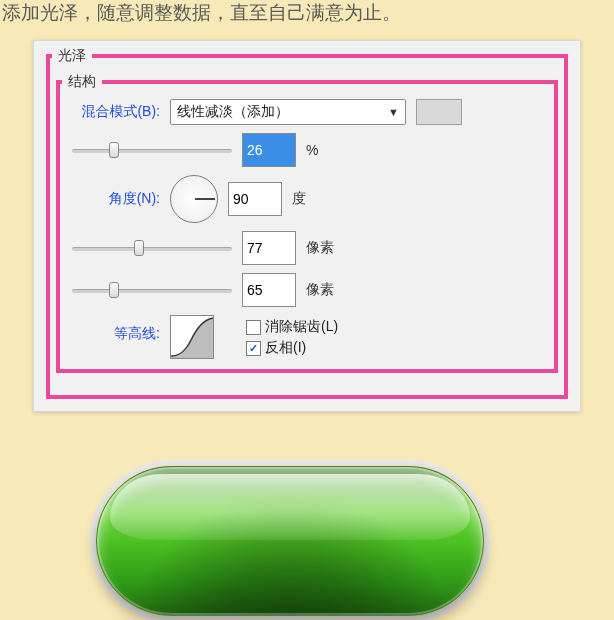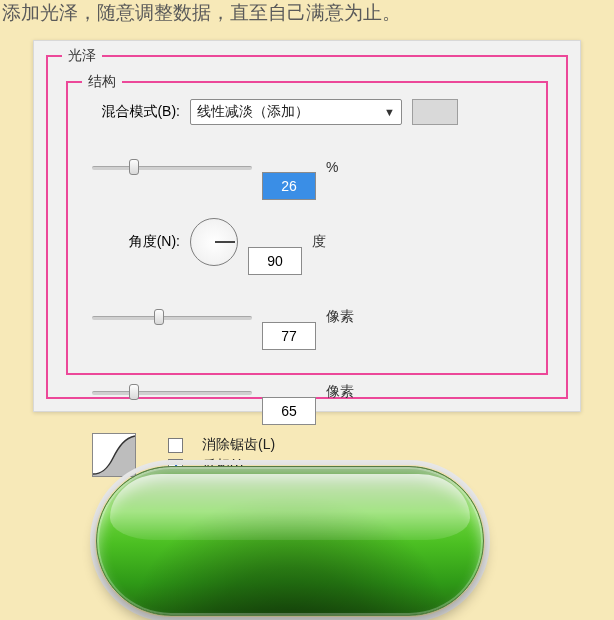--- a/index.html
+++ b/index.html
@@ -18,37 +18,37 @@
   }
   .panel-wrap{
     position:absolute;top:40px;left:33px;
     width:548px;height:372px;
     background:#f1f1f1;
     border:1px solid #d8d8d8;
     box-shadow:0 1px 4px rgba(0,0,0,.15);
     box-sizing:border-box;
   }
   fieldset{
-    border:2px solid #ec4899;
-    margin:0;padding:0 14px 10px;
+    border:4px solid #ec4899;
+    margin:0;padding:0 2px 10px;
     background:transparent;
   }
   fieldset>legend{padding:0 6px;color:#333;background:#f1f1f1;font-size:14px}
   .fs-outer{position:absolute;top:6px;left:12px;right:12px;bottom:12px}
   .fs-inner{margin:8px 4px 4px;height:calc(100% - 20px);box-sizing:border-box;}
   .row{
     display:flex;align-items:center;gap:10px;margin:8px 0;
     padding-left:10px;
   }
   .lbl{
-    width:88px;text-align:right;color:#000000;white-space:nowrap;
+    width:88px;text-align:right;color:#1d4ed8;white-space:nowrap;
   }
   .combo{
     display:flex;align-items:center;
-    height:26px;width:212px;
+    height:26px;width:236px;
     background:#fff;border:1px solid #8b8b8b;border-radius:2px;
     padding:0 6px;justify-content:space-between;
     box-sizing:border-box;
   }
   .chev{font-size:11px;color:#333}
   .swatch{
     width:44px;height:24px;background:#d9d9d9;border:1px solid #9e9e9e;
   }
   .slider{
     position:relative;width:160px;height:18px;
@@ -57,40 +57,40 @@
     position:absolute;top:8px;left:0;right:0;height:3px;
     background:#d0d0d0;border-top:1px solid #a7a7a7;border-radius:3px;
   }
   .slider .thumb{
     position:absolute;top:1px;width:10px;height:16px;
     background:linear-gradient(#fdfdfd,#d9d9d9);
     border:1px solid #888;border-radius:3px;
     box-sizing:border-box;transform:translateX(-5px);
   }
   .numfield{
-    width:54px;height:28px;border:1px solid #8b8b8b;background:#fff;
-    font:inherit;font-size:14px;text-align:center;padding:0 4px;box-sizing:border-box;margin-top:39px;
+    width:54px;height:34px;border:1px solid #8b8b8b;background:#fff;
+    font:inherit;font-size:14px;text-align:left;padding:0 4px;box-sizing:border-box;
   }
   .numfield.sel{background:#3a8ee6;color:#fff}
   .unit{color:#333}
   .angle-dial{
     width:46px;height:46px;border:1px solid #7e7e7e;border-radius:50%;
     background:radial-gradient(circle at 50% 50%,#fff 0,#f3f3f3 65%,#e5e5e5 100%);
     position:relative;
   }
   .angle-dial .needle{
     position:absolute;left:50%;top:50%;width:2px;height:20px;
     background:#444;transform-origin:top center;
   }
   .contour{
     width:42px;height:42px;border:1px solid #888;background:#fff;position:relative;
     overflow:hidden;
   }
   .contour svg{position:absolute;inset:0}
-  .chk{display:flex;align-items:center;gap:19px;margin:3px 0}
+  .chk{display:flex;align-items:center;gap:4px;margin:3px 0}
   .chk .box{
     width:13px;height:13px;border:1px solid #7a7a7a;background:#fff;
     display:flex;align-items:center;justify-content:center;font-size:11px;color:#1560bd;font-weight:bold;
   }
   
   .preview{
     position:absolute;left:96px;top:466px;width:388px;height:150px;
   }
   .capsule{
     position:absolute;inset:0;
@@ -164,20 +164,21 @@
       <div class="row">
         <div class="slider">
           <div class="track"></div>
             <div class="thumb" id="thumb-size" style="left: 41.6px;"></div>
         </div>
         <input class="numfield" value="65" style="">
         <span class="unit">像素</span>
       </div>
 
       <div class="row" style="align-items:flex-start">
+        <div class="lbl" style="padding-top:10px">等高线:</div>
         <div style="position:relative;margin-right:22px">
           <div class="contour">
             <svg viewBox="0 0 42 42">
               <path d="M0,42 L0,40 C8,40 14,36 20,24 C26,12 32,4 42,2 L42,42 Z" fill="#bdbdbd"></path>
               <path d="M0,40 C8,40 14,36 20,24 C26,12 32,4 42,2" stroke="#333" stroke-width="1.5" fill="none"></path>
             </svg>
 
           </div>
         </div>
         <div>

